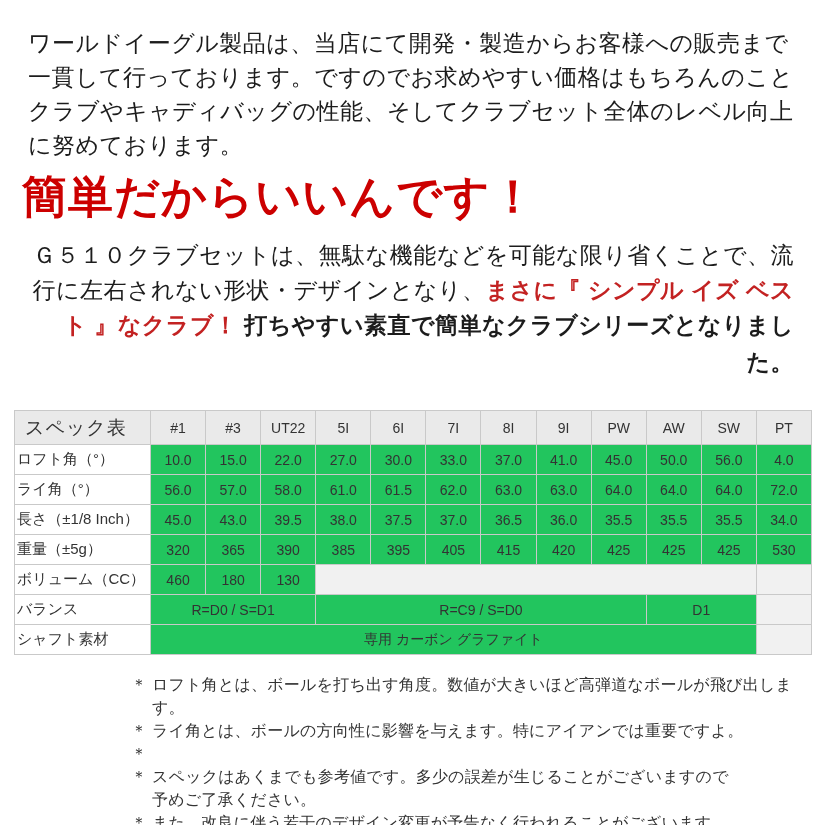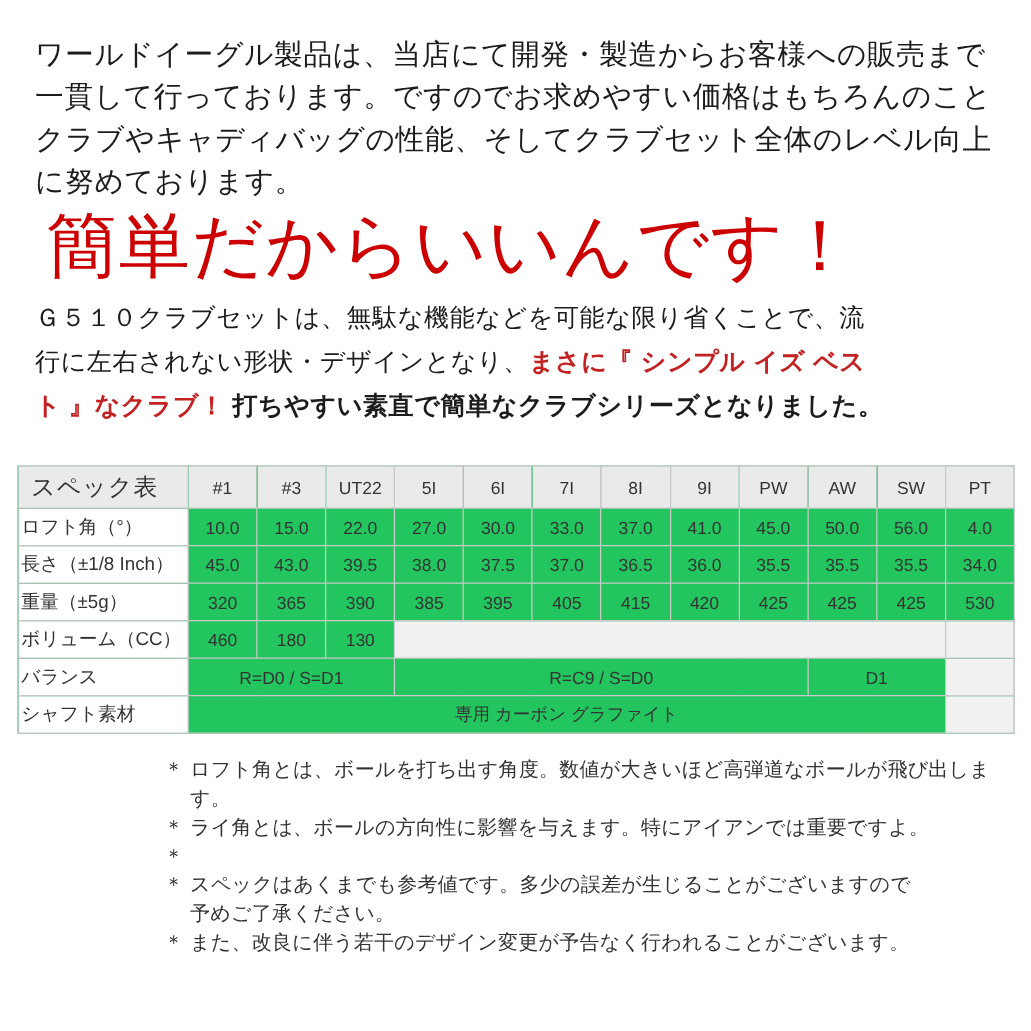--- a/index.html
+++ b/index.html
@@ -18,28 +18,29 @@
     color:var(--body-text);
   }
   .page{width:804px;}
 
   .intro{
     font-size:23px;line-height:34px;letter-spacing:0.5px;
     margin:26px 10px 0 28px;
     white-space:pre-line;
   }
   .headline{
-    font-size:57px;line-height:50px;font-weight:normal;
+    font-size:45px;line-height:50px;font-weight:bold;
     color:var(--red);
-    margin:10px 0 0 37px;letter-spacing:1px;
+    margin:10px 0 0 22px;letter-spacing:1px;
   }
   .desc{
-    font-size:20px;line-height:35px;letter-spacing:0.5px;
+    font-size:23px;line-height:35px;letter-spacing:0.5px;
     margin:16px 10px 0 28px;
     white-space:pre-line;
+    text-align:right;
   }
   .red-bold{color:var(--accent);font-weight:bold;}
   .black-bold{font-weight:bold;font-family:Liberation Mono, monospace;}
 
   table.spec{
     border-collapse:collapse;table-layout:fixed;
     width:797px;margin:28px 0 0 14px;
     background:#22c55e;
   }
   table.spec th,table.spec td{
@@ -126,20 +127,35 @@
           <td>30.0</td>
           <td>33.0</td>
           <td>37.0</td>
           <td>41.0</td>
           <td>45.0</td>
           <td>50.0</td>
           <td>56.0</td>
           <td>4.0</td>
         </tr>
         <tr>
+          <th>ライ角（°）</th>
+          <td>56.0</td>
+          <td>57.0</td>
+          <td>58.0</td>
+          <td>61.0</td>
+          <td>61.5</td>
+          <td>62.0</td>
+          <td>63.0</td>
+          <td>63.0</td>
+          <td>64.0</td>
+          <td>64.0</td>
+          <td>64.0</td>
+          <td>72.0</td>
+        </tr>
+        <tr>
           <th>長さ（±1/8 Inch）</th>
           <td>45.0</td>
           <td>43.0</td>
           <td>39.5</td>
           <td>38.0</td>
           <td>37.5</td>
           <td>37.0</td>
           <td>36.5</td>
           <td>36.0</td>
           <td>35.5</td>

